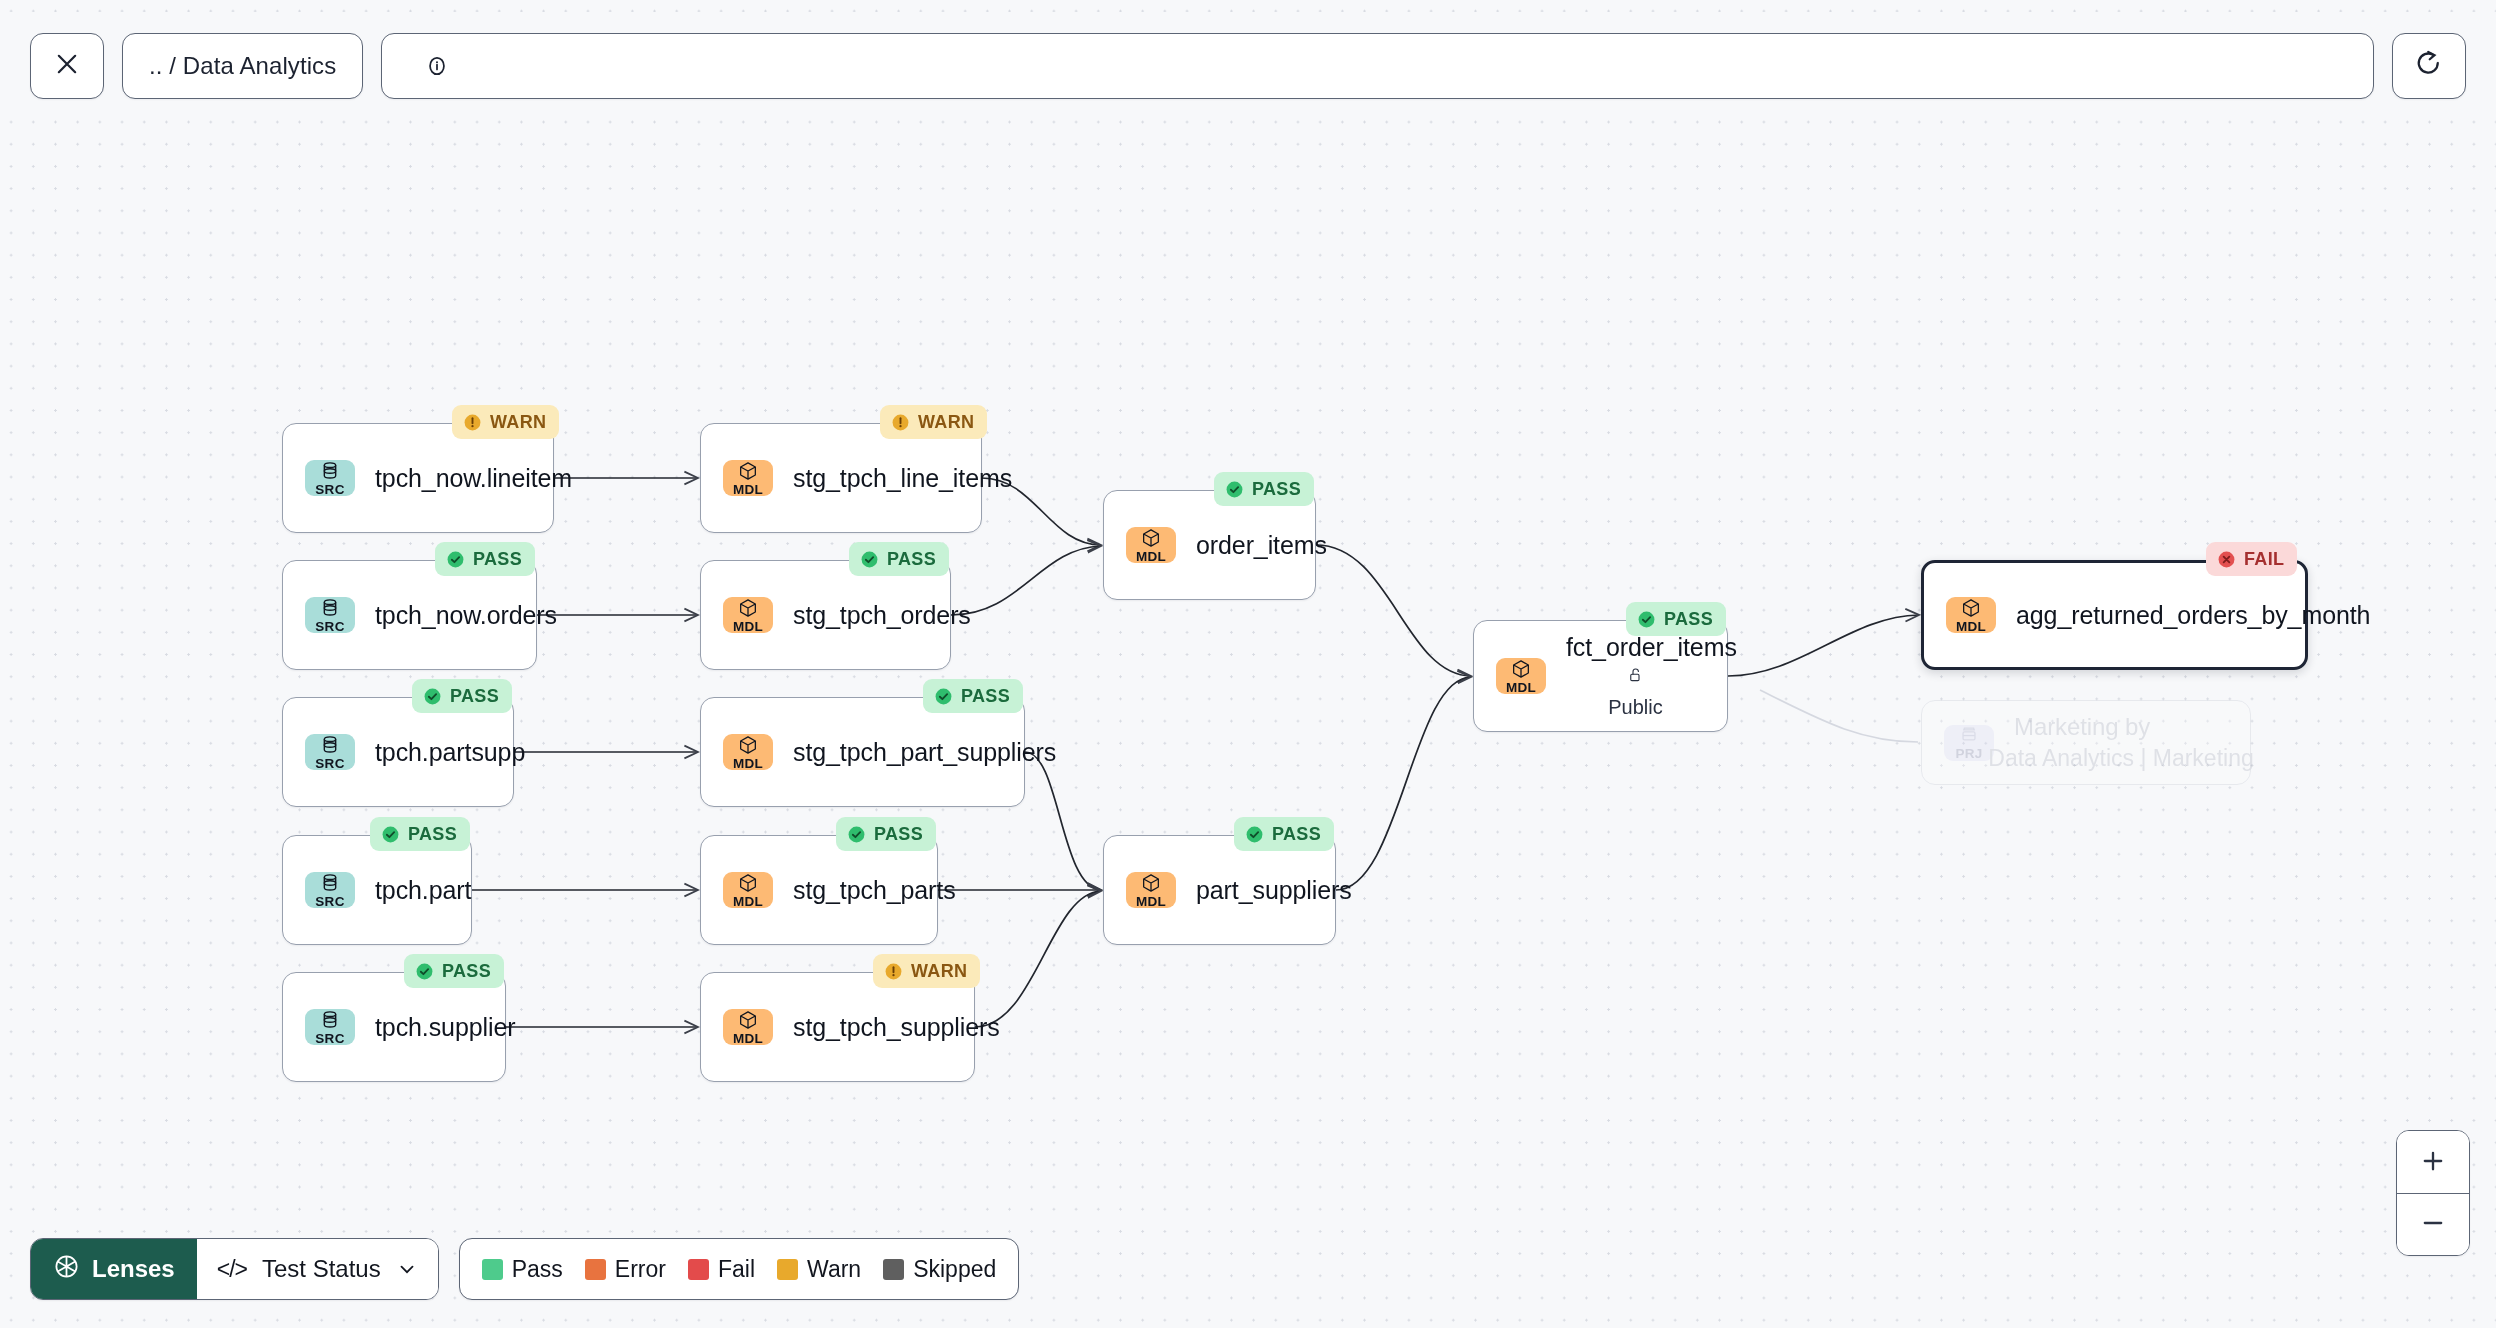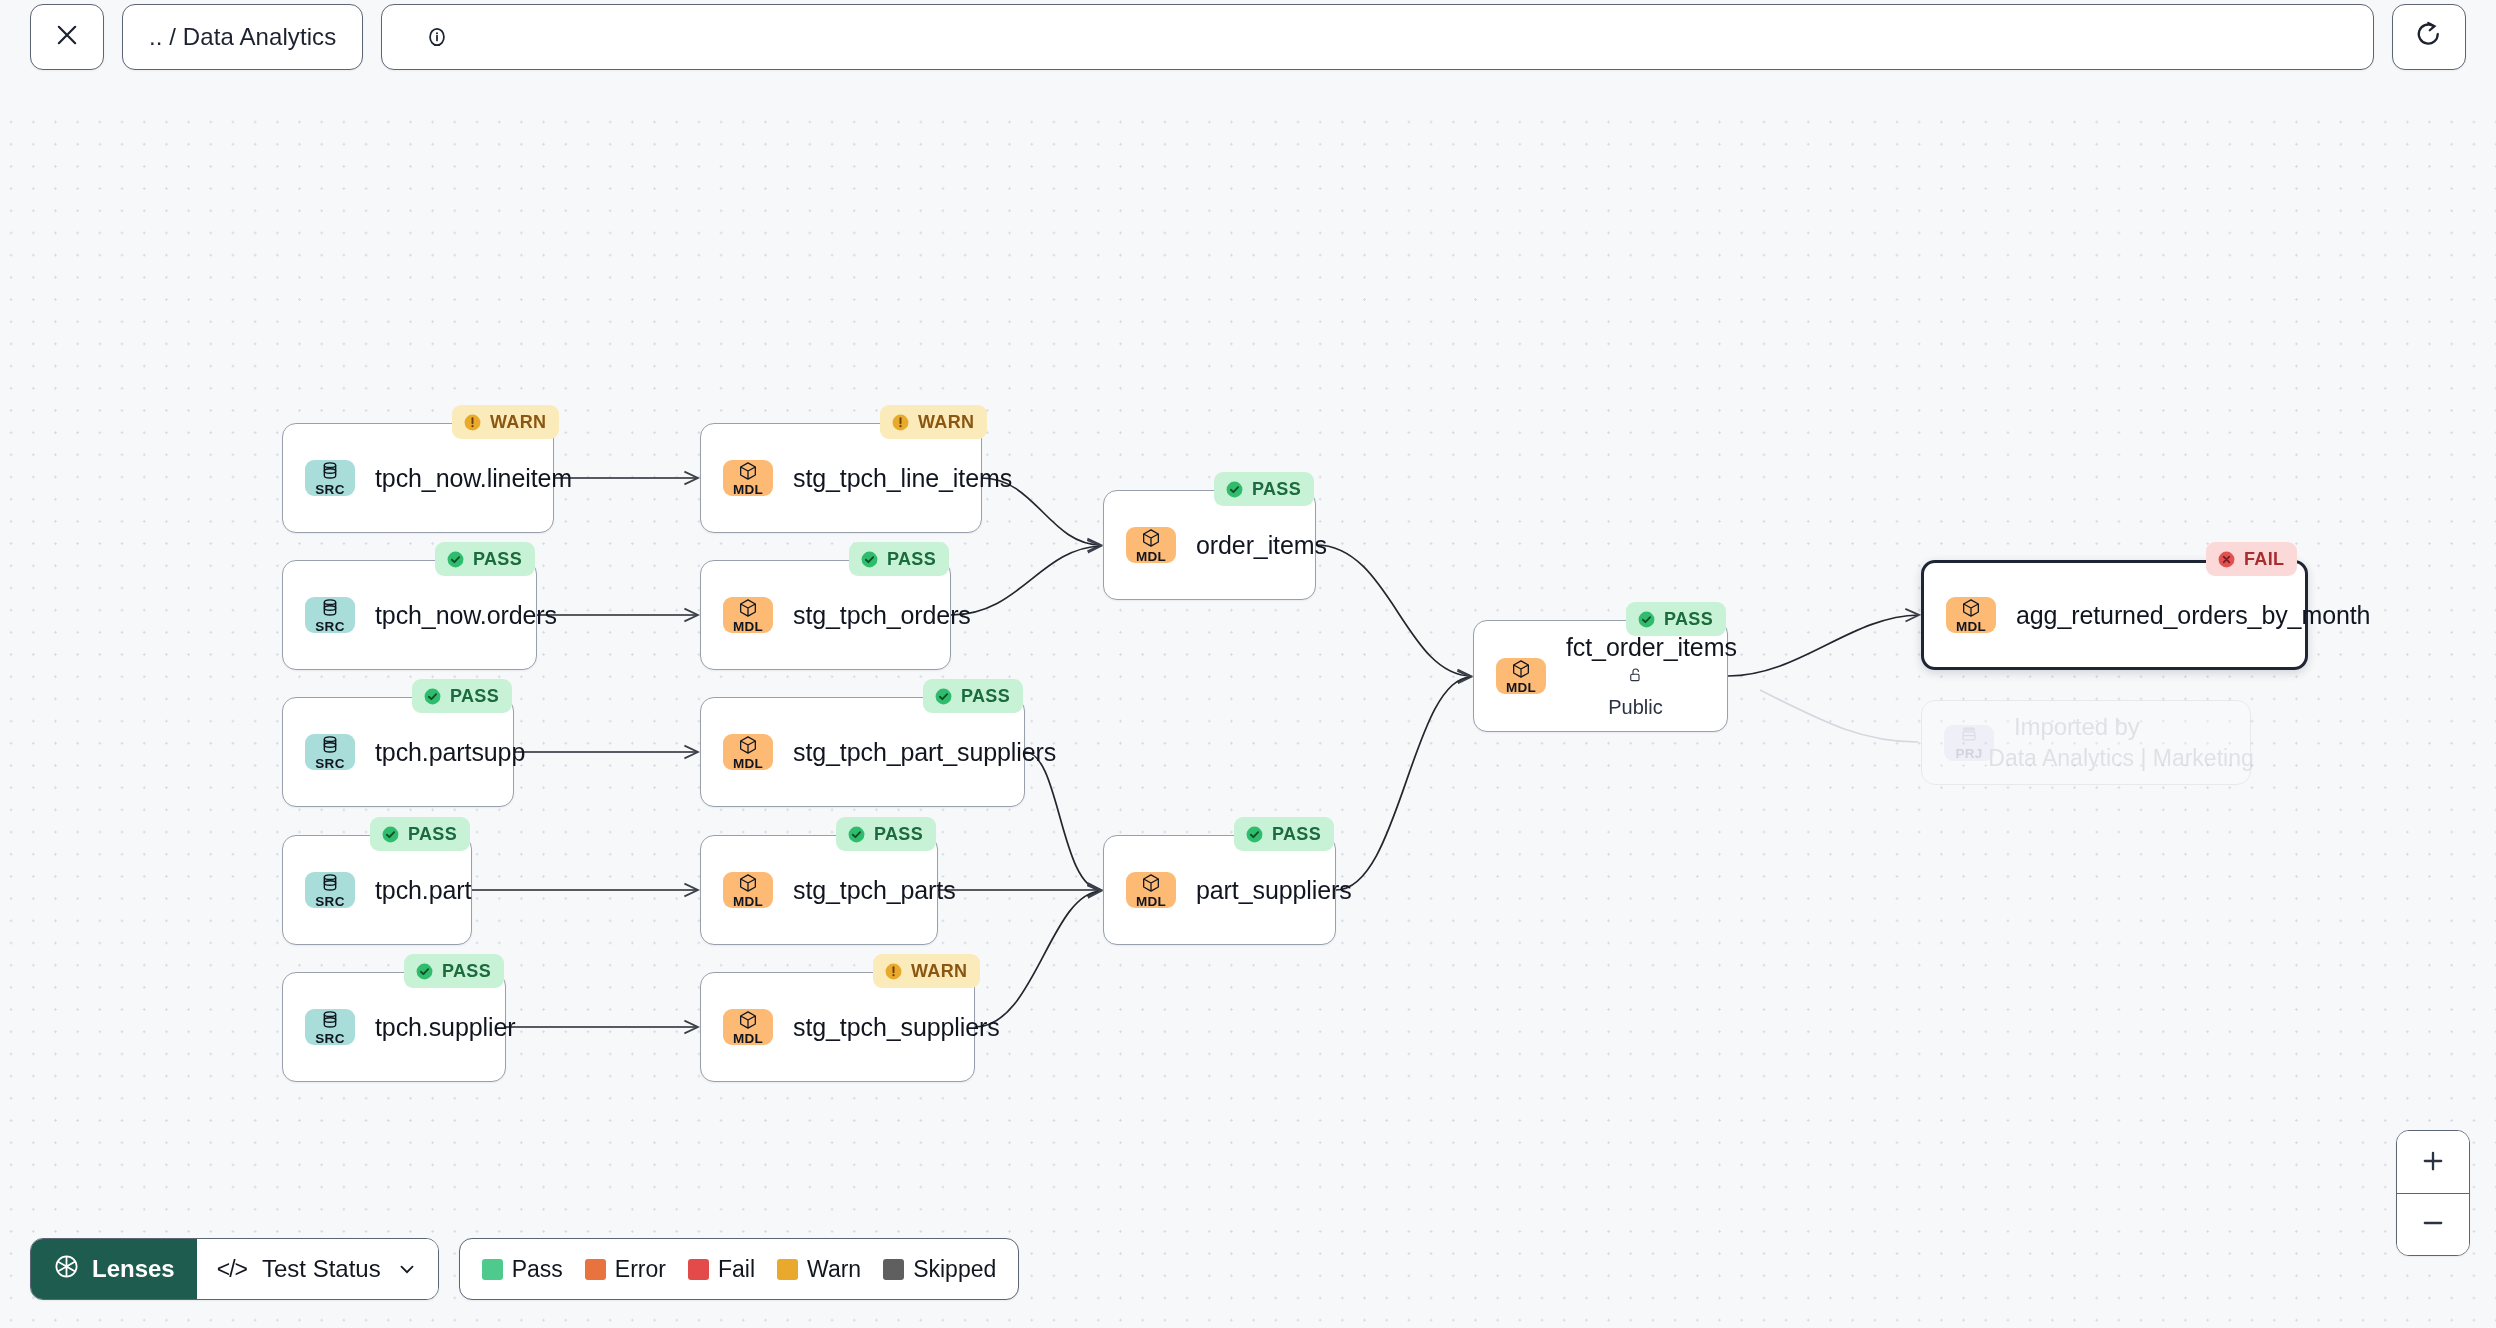--- a/index.html
+++ b/index.html
@@ -14,24 +14,24 @@
   .app {
     position: relative;
     width: 2496px; height: 1328px;
     background:
       radial-gradient(circle, #d8dbe2 1.1px, transparent 1.2px) 0 0 / 22.2px 22.2px,
       #f7f8fa;
   }
 
   
   .topbar {
-    position: absolute; left: 0; top: 4px;
+    position: absolute; left: 0; top: 12px;
     width: 2496px; height: 108px;
     background: #f7f8fa;
-    display: flex; 
+    display: flex; align-items: center;
     padding: 0 30px;
     gap: 18px;
     z-index: 40;
   }
   .tb-btn {
     background: #ffffff;
     border: 1.6px solid #5c6575;
     border-radius: 13px;
     height: 66px;
     display: flex; align-items: center; justify-content: center;
@@ -609,21 +609,21 @@
             <span>
               <svg viewBox="0 0 24 24" fill="none" stroke="#9b9fc0" stroke-width="1.4" stroke-linejoin="round">
                 <path d="M5.5 6.4 H18.5 M6.8 6.4 V4.6 H17.2 V6.4"></path>
                 <rect x="5.5" y="8.6" width="13" height="8.6" rx="1.4"></rect>
                 <path d="M5.5 12.6 H18.5"></path>
               </svg>
             </span>
             <span class="bt">PRJ</span>
           </div>
           <div class="node-body">
-            <span class="node-title">Imported by</span>
+            <span class="node-title">Marketing by</span>
             <span class="node-sub">
               <span>Data Analytics | Marketing</span>
             </span>
           </div>
         </div>
       </div>
   </div>
 
   <div class="bottombar">
 

